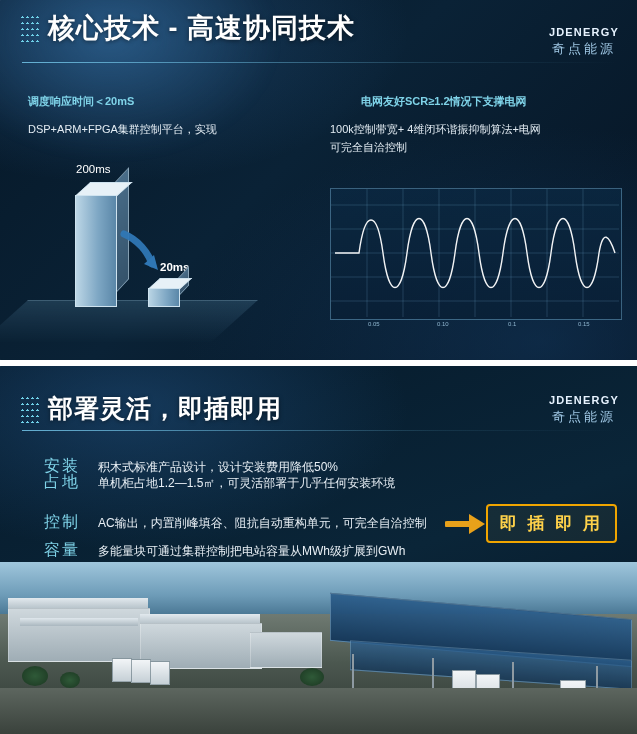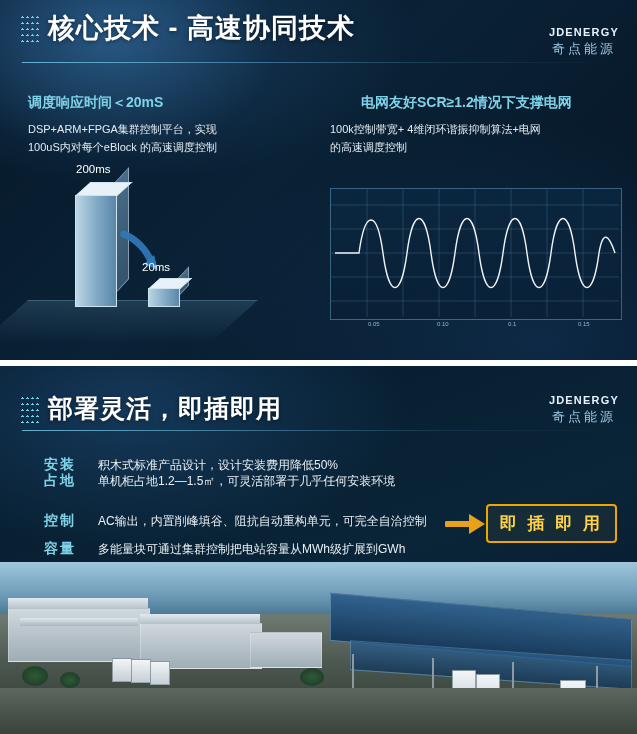--- a/index.html
+++ b/index.html
@@ -103,21 +103,21 @@
   .logo .logo-sub {
     font-size: 13px;
     letter-spacing: 3px;
     color: #9fc7e4;
     margin-top: 2px;
   }
 
   .col-head {
     position: absolute;
     color: #7fd3e8;
-    font-size: 14px;
+    font-size: 11px;
     font-weight: bold;
   }
   .col-body {
     position: absolute;
     color: #e3ecf3;
     font-size: 11px;
     line-height: 1.65;
   }
 
   
@@ -264,22 +264,22 @@
     height: 1px;
     background: linear-gradient(90deg, rgba(110,190,225,0.9), rgba(110,190,225,0.12) 70%, rgba(110,190,225,0));
   }
   .feat-row {
     position: absolute;
     display: flex;
     align-items: baseline;
   }
   .feat-key {
     color: #7fd3e8;
-    font-size: 14px;
-    font-weight: bold;
+    font-size: 16px;
+    font-weight: normal;
     width: 54px;
     letter-spacing: 2px;
   }
   .feat-val {
     color: #e8eff5;
     font-size: 12px;
   }
   .badge {
     position: absolute;
     right: 20px;
@@ -370,43 +370,42 @@
     <div class="s1-underline"></div>
 
     <div class="logo">
       <div class="logo-main">JDΕNERGY</div>
       <div class="logo-sub">奇点能源</div>
     </div>
 
     <div class="col-head" style="left:28px; top:94px;">调度响应时间＜20mS</div>
     <div class="col-body" style="left:28px; top:120px; width:270px;">
       <div>DSP+ARM+FPGA集群控制平台，实现</div>
-      <div>100uS内对每个eBlock 的高速调度控制</div>
     </div>
 
     <div class="ground"></div>
     <div class="bar-label" style="left:76px; top:163px;">200ms</div>
     <div class="bar-big-side"></div>
     <div class="bar-big-top"></div>
     <div class="bar-big"></div>
 
     <svg class="arrow-down" viewBox="0 0 46 46">
       <path d="M6 4 C20 10 30 22 34 34" stroke="#2f77b5" stroke-width="7" fill="none" stroke-linecap="round" opacity="0.95"></path>
       <path d="M26 34 L40 40 L36 25 Z" fill="#2f77b5"></path>
     </svg>
 
-    <div class="bar-label" style="left:142px; top:261px;">20ms</div>
+    <div class="bar-label" style="left:160px; top:261px;font-weight:bold;">20ms</div>
     <div class="bar-small-side"></div>
     <div class="bar-small-top"></div>
     <div class="bar-small"></div>
 
     <div class="col-head" style="left:330px; top:94px;margin-left:31px;">电网友好SCR≥1.2情况下支撑电网</div>
     <div class="col-body" style="left:330px; top:120px; width:290px;">
       <div>100k控制带宽+ 4维闭环谐振抑制算法+电网</div>
-      <div>的高速调度控制</div>
+      <div>可完全自洽控制</div>
     </div>
 
     <div class="chart-box">
       <svg width="288" height="128" viewBox="0 0 288 128">
         <g stroke="rgba(130,185,220,0.30)" stroke-width="0.7">
           <line x1="0" y1="16" x2="288" y2="16"></line>
           <line x1="0" y1="40" x2="288" y2="40"></line>
           <line x1="0" y1="64" x2="288" y2="64"></line>
           <line x1="0" y1="88" x2="288" y2="88"></line>
           <line x1="0" y1="112" x2="288" y2="112"></line>

